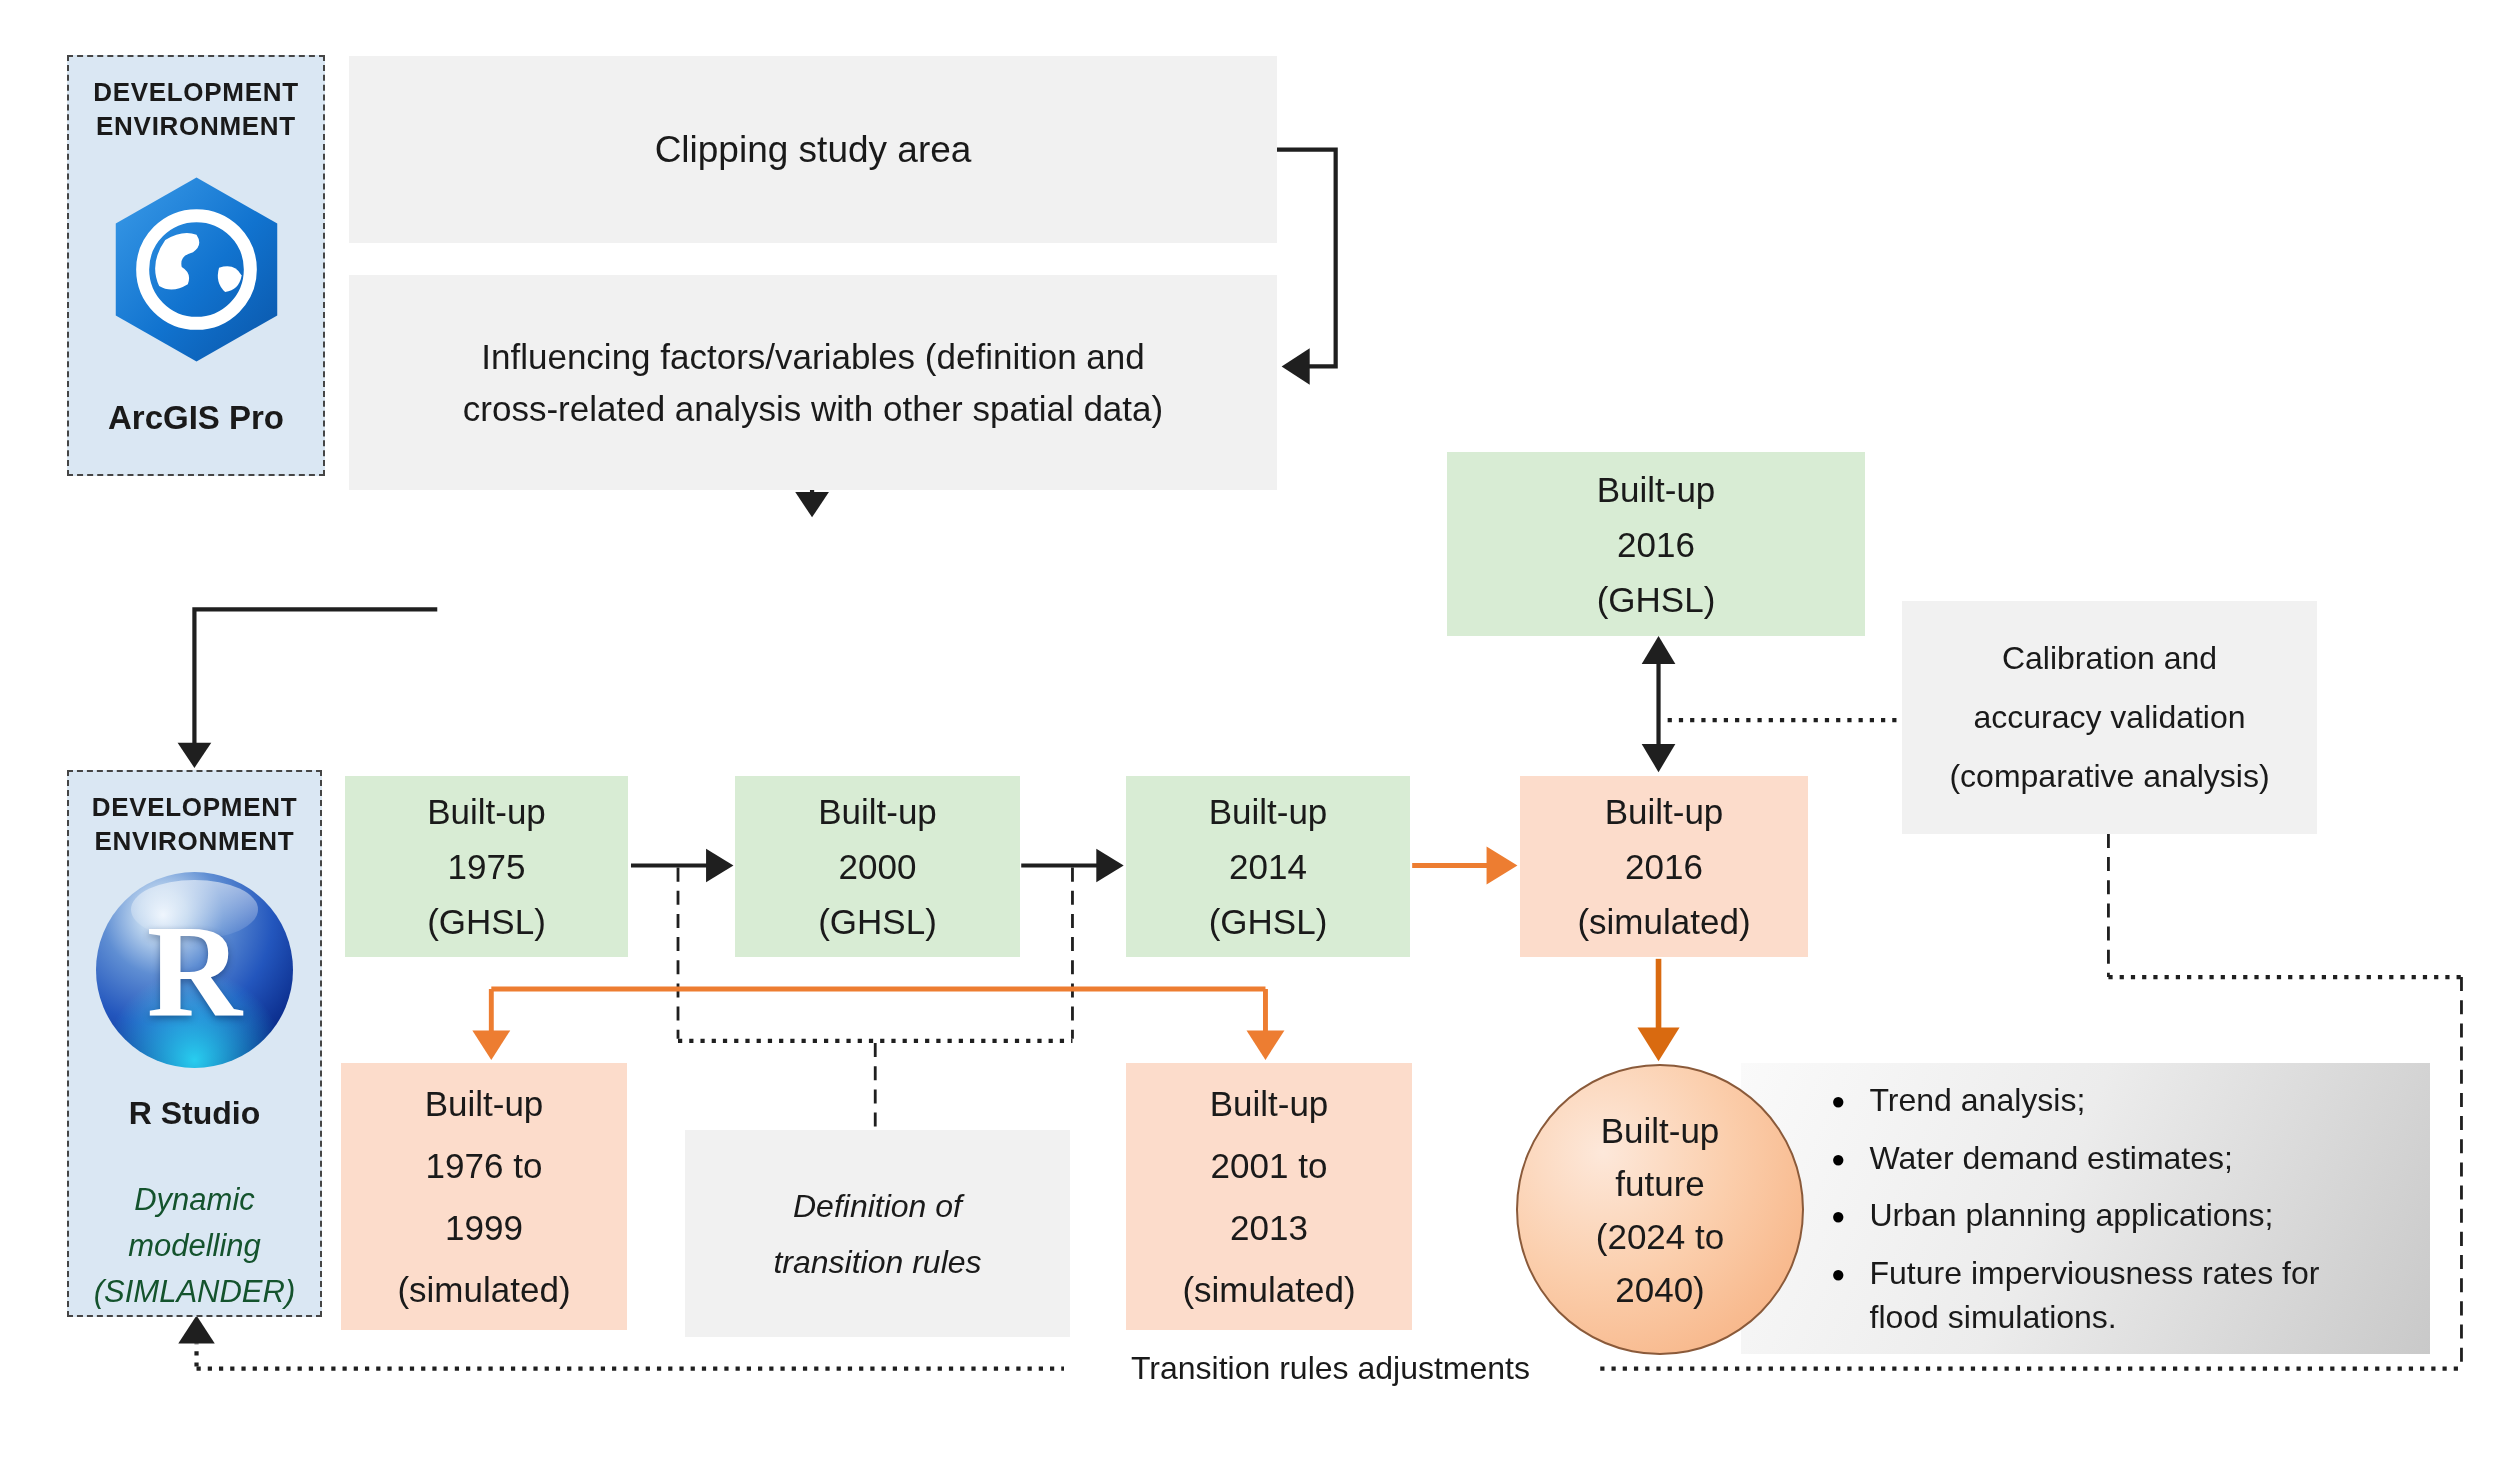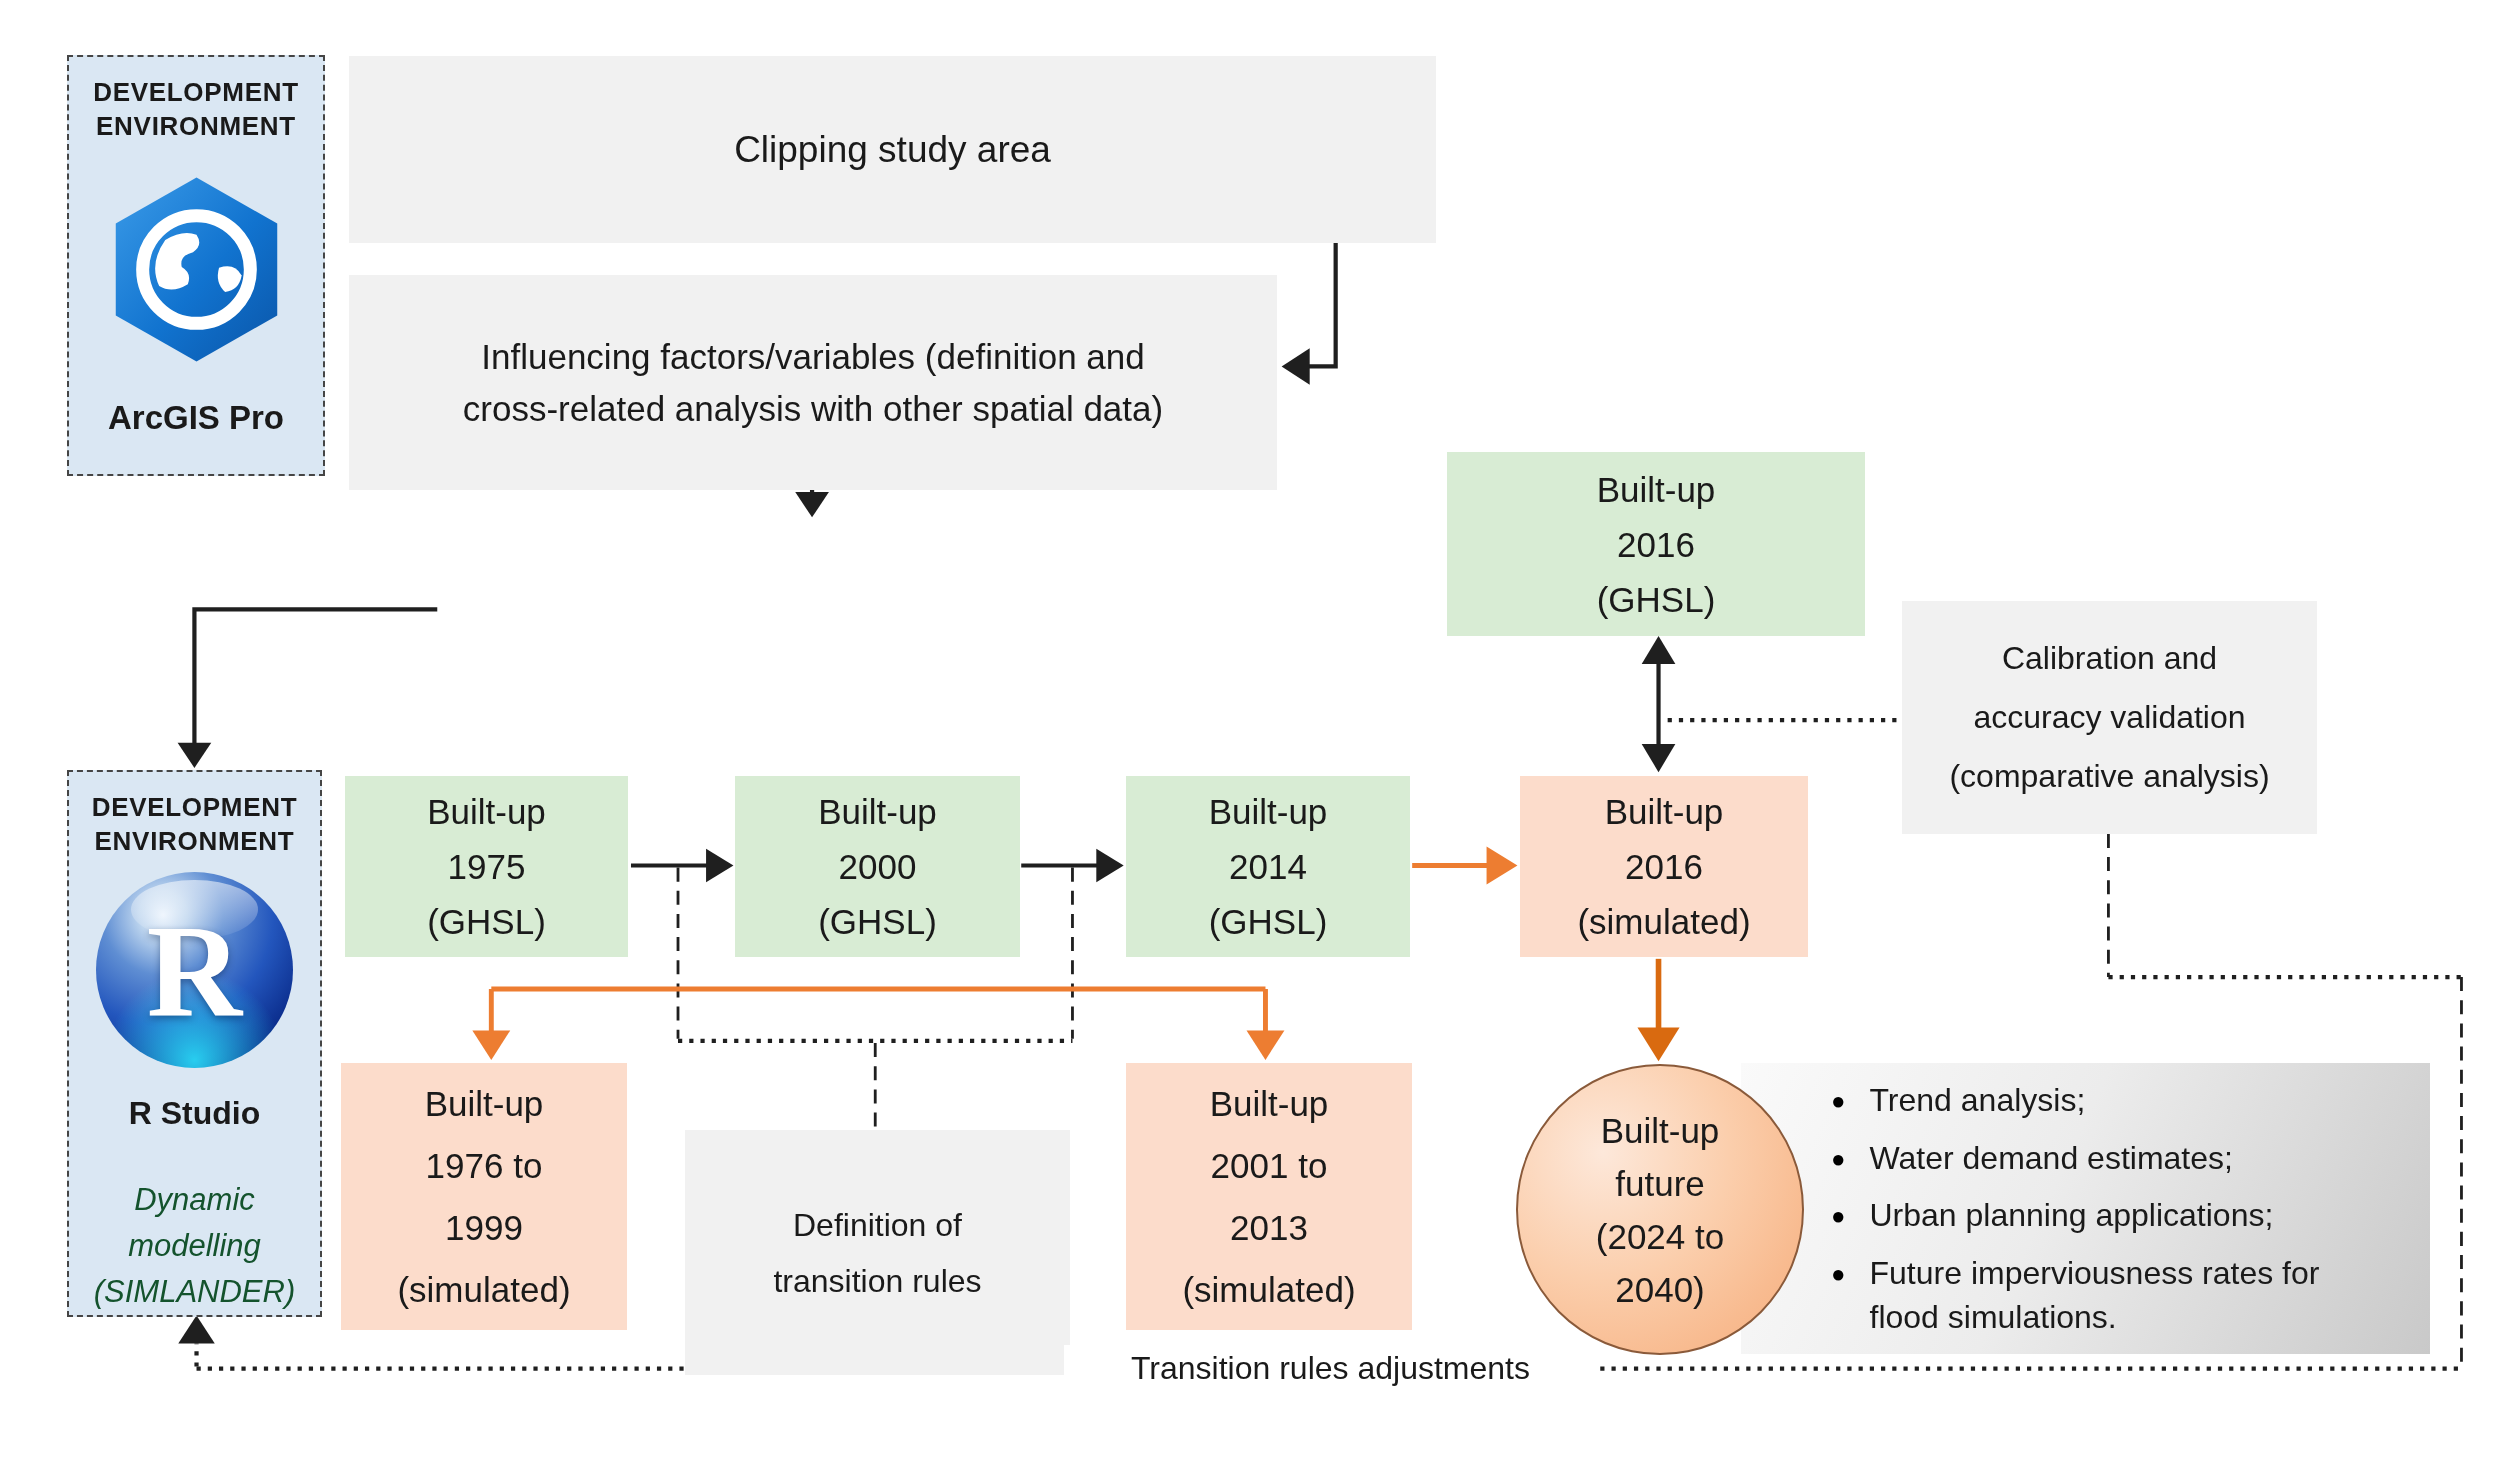--- a/index.html
+++ b/index.html
@@ -113,21 +113,21 @@
         </linearGradient>
       </defs>
       <polygon points="100,4 193,57 193,163 100,216 7,163 7,57" fill="url(#hexg)"></polygon>
       <circle cx="100" cy="110" r="62" fill="none" stroke="#ffffff" stroke-width="15"></circle>
       <path d="M64 76 q20 -12 36 -6 q8 12 -4 20 q-16 4 -13 17 q12 7 7 20 q-18 11 -33 2 q-12 -26 7 -53z" fill="#ffffff"></path>
       <path d="M126 108 q18 -6 26 9 q-3 17 -19 19 q-12 -11 -7 -28z" fill="#ffffff"></path>
     </svg>
     <div class="env-name" style="margin-top:34px;">ArcGIS Pro</div>
   </div>
 
-  <div class="node gray" style="left:349px;top:56px;width:1087px;height:187px;">
+  <div class="node gray" style="left:349px;top:56px;width:928px;height:187px;">
     <div class="big-label">Clipping study area</div>
   </div>
 
   <div class="node gray" style="left:349px;top:275px;width:928px;height:215px;">
     <div class="two-line">Influencing factors/variables (definition and</div>
     <div class="two-line">cross-related analysis with other spatial data)</div>
   </div>
 
 
   <div class="node green" style="left:1447px;top:452px;width:418px;height:184px;">
@@ -183,21 +183,21 @@
     </div>
   </div>
 
   <div class="node peach" style="left:341px;top:1063px;width:286px;height:267px;">
     <div class="line-48" style="line-height:62px;">Built-up</div>
     <div class="line-48" style="line-height:62px;">1976 to</div>
     <div class="line-48" style="line-height:62px;">1999</div>
     <div class="line-48" style="line-height:62px;">(simulated)</div>
   </div>
 
-  <div class="node gray" style="left:685px;top:1130px;width:385px;height:245px;">
+  <div class="node gray" style="left:685px;top:1130px;width:385px;height:207px;font-style:italic;">
     <div class="line-46" style="line-height:56px;">Definition of</div>
     <div class="line-46" style="line-height:56px;">transition rules</div>
   </div>
 
   <div class="node peach" style="left:1126px;top:1063px;width:286px;height:267px;">
     <div class="line-48" style="line-height:62px;">Built-up</div>
     <div class="line-48" style="line-height:62px;">2001 to</div>
     <div class="line-48" style="line-height:62px;">2013</div>
     <div class="line-48" style="line-height:62px;">(simulated)</div>
   </div>

